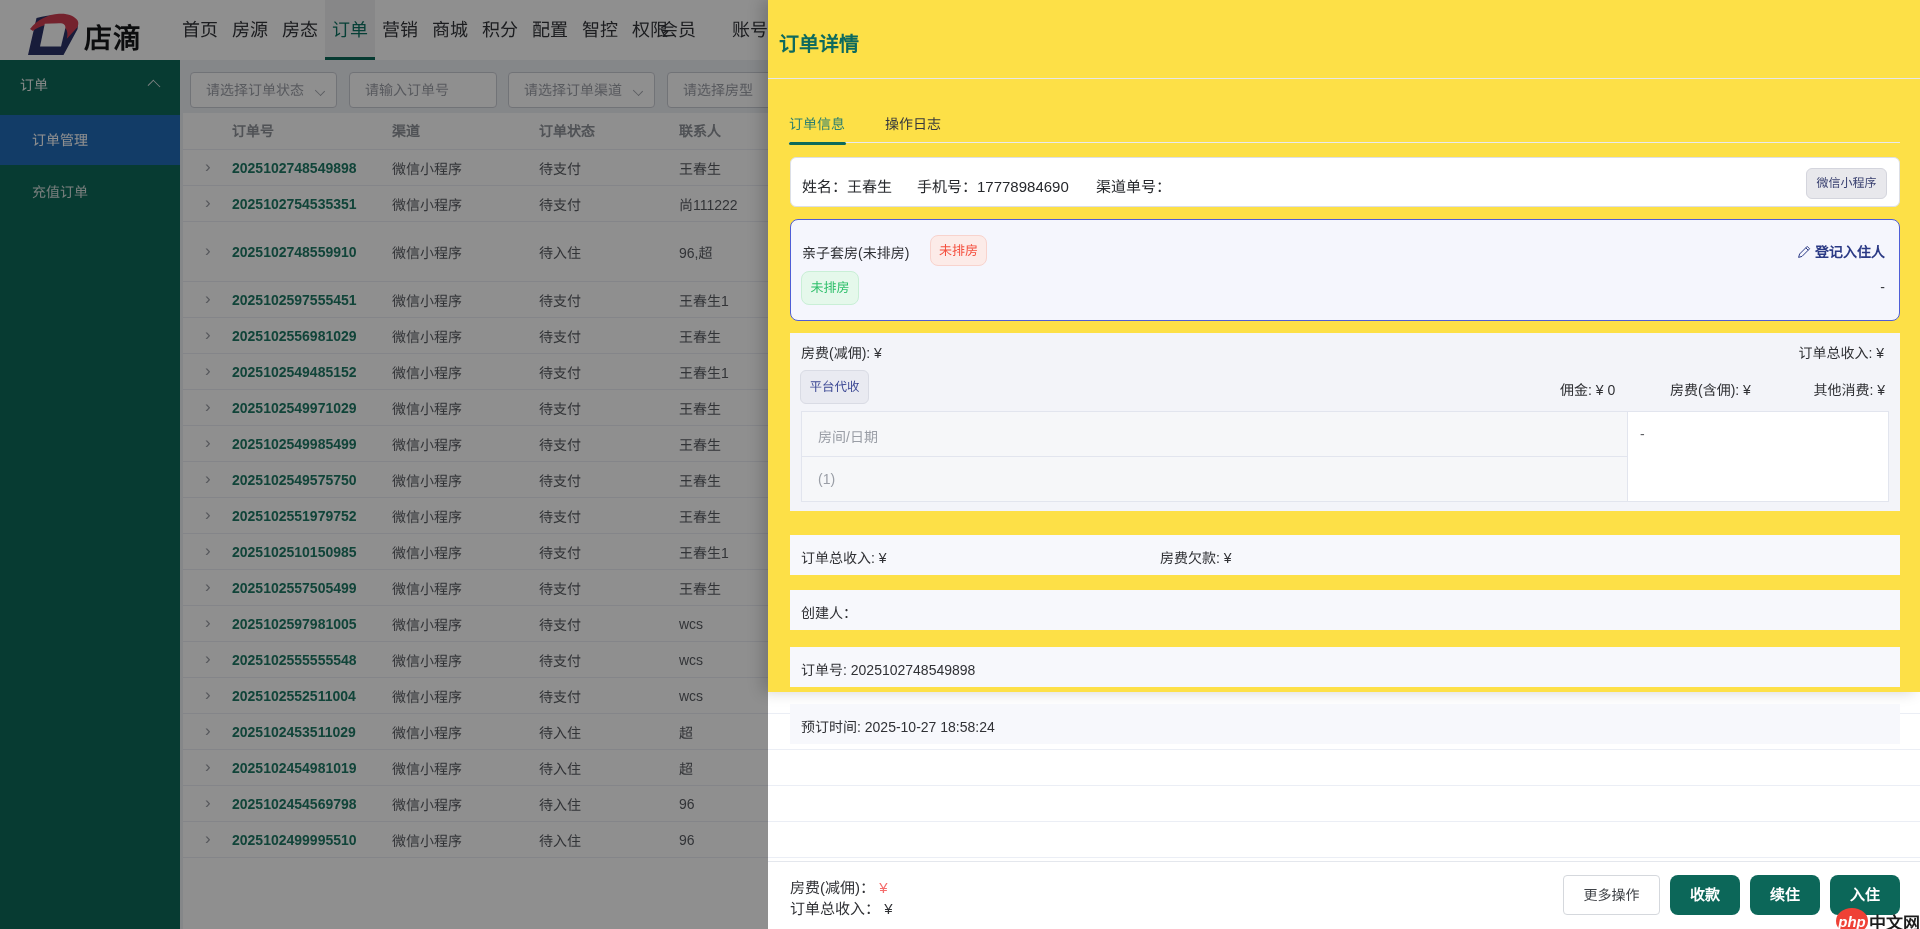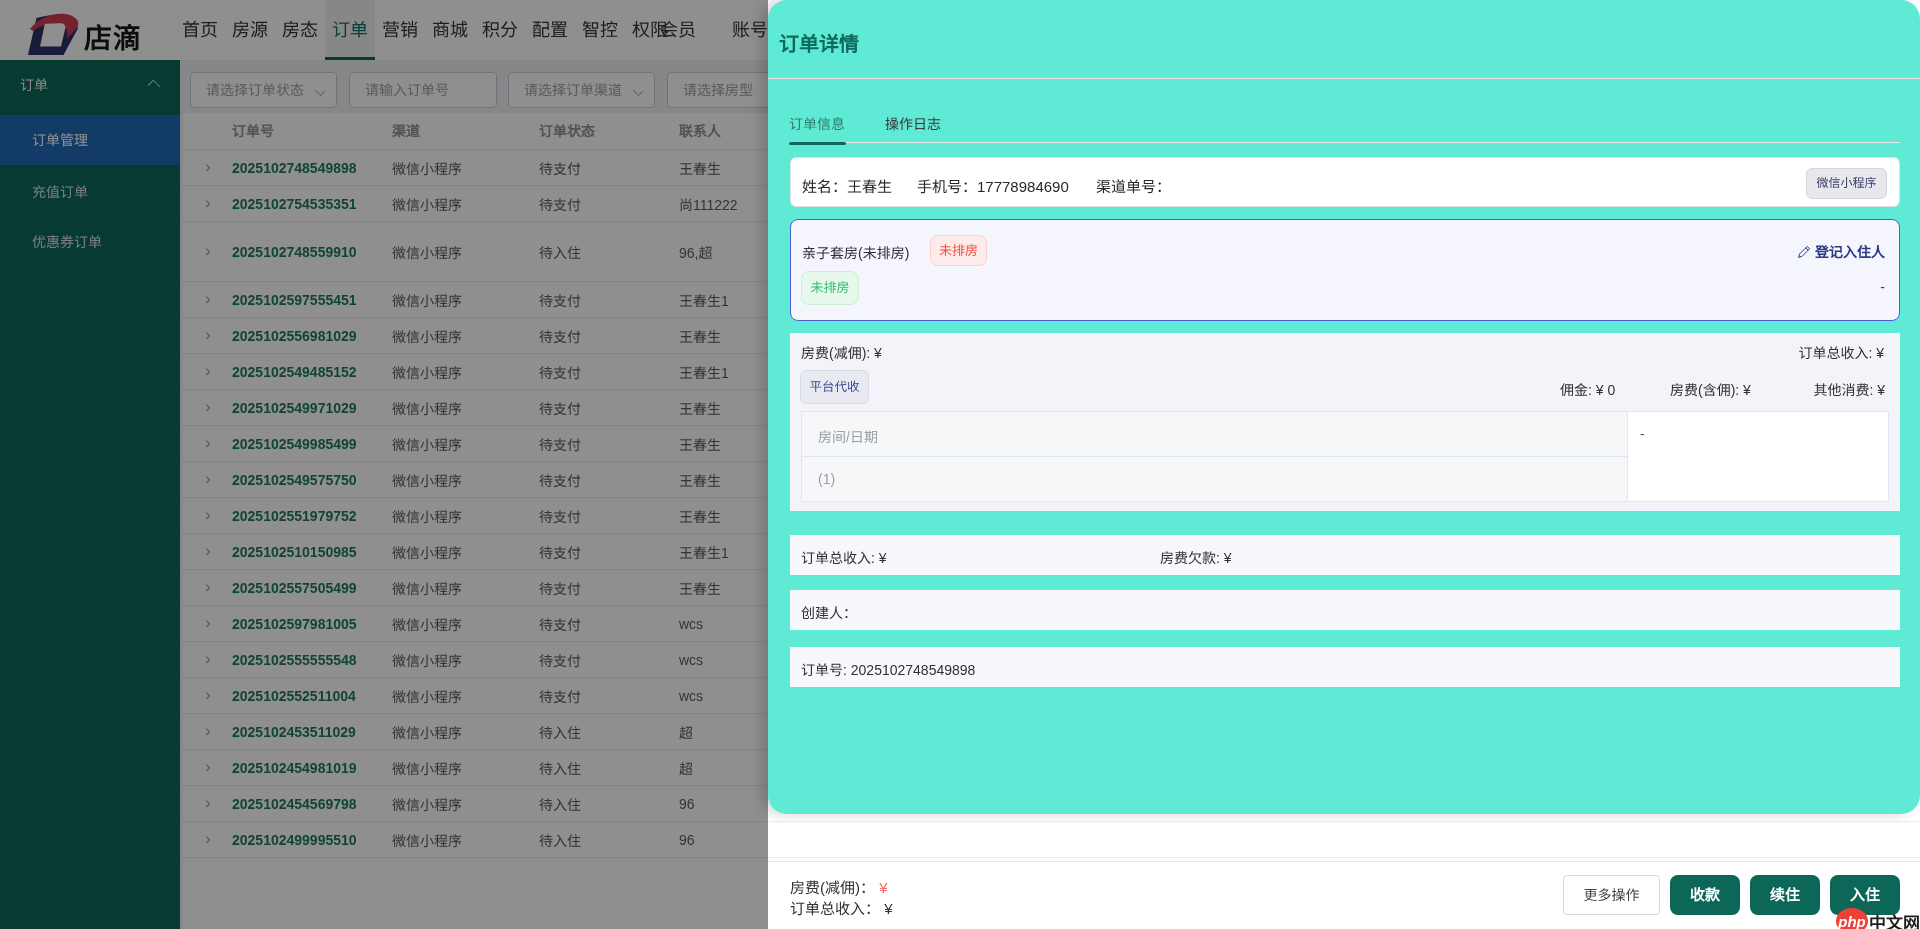--- a/index.html
+++ b/index.html
@@ -23,21 +23,21 @@
 .fbox .dar{position:absolute;right:12px;top:14px;width:8px;height:8px;border-left:1.5px solid #a2a5ad;border-top:1.5px solid #a2a5ad;transform:rotate(-135deg) scaleY(.8);}
 .thead{position:absolute;left:3px;top:53px;width:1737px;height:37px;background:#fff;border-bottom:1px solid #ebeef5;}
 .thead span{position:absolute;top:0;line-height:37px;font-size:14px;color:#8f9399;font-weight:bold;}
 .trow{position:absolute;left:3px;width:1737px;background:#fff;border-bottom:1px solid #ebeef5;}
 .trow .arr{position:absolute;top:50%;transform:translateY(-54%);font-size:17px;color:#9a9da4;}
 .trow b.ono{position:absolute;top:50%;transform:translateY(-50%);font-size:14px;color:#1f7a66;}
 .trow .c{position:absolute;top:50%;transform:translateY(-50%);font-size:14px;color:#5a5d63;}
 
 #mask{position:absolute;left:0;top:0;width:768px;height:929px;background:rgba(0,0,0,0.44);}
 
-#drawer{position:absolute;left:768px;top:0;width:1152px;height:814px;background:#5eead4;box-shadow:-6px 0 14px rgba(0,0,0,.18);border-radius:19px;}
+#drawer{position:absolute;left:768px;top:0;width:1152px;height:692px;background:#fde047;box-shadow:-6px 0 14px rgba(0,0,0,.18);}
 #dtitle{position:absolute;left:11px;top:28px;font-size:20px;font-weight:bold;color:#0e6a5e;}
 #dhr{position:absolute;left:0;top:78px;width:1152px;height:1px;background:#e6e6e8;}
 #tab1{position:absolute;left:21px;top:113px;font-size:14px;color:#2e7f6f;}
 #tab2{position:absolute;left:117px;top:113px;font-size:14px;color:#36383d;}
 #tabline{position:absolute;left:21px;top:142px;width:1111px;height:1px;background:#e8eaef;}
 #tabbar{position:absolute;left:21px;top:142px;width:57px;height:3px;border-radius:2px;background:#0d6a5a;}
 
 #box1{position:absolute;left:22px;top:157px;width:1110px;height:50px;border:1px solid #dcdfe6;border-radius:6px;background:#fff;}
 #box1 .t{position:absolute;top:17px;font-size:15px;color:#26282c;}
 #wxbtn{position:absolute;right:12px;top:10px;width:81px;height:31px;background:#e8e8ec;border:1px solid #d4d5dd;border-radius:6px;font-size:12px;color:#3a4170;text-align:center;line-height:29px;}
@@ -90,21 +90,20 @@
 <div class="nitem" style="left:575px">智控</div>
 <div class="nitem" style="left:625px">权限</div>
 <div class="nitem" style="left:653px">会员</div>
 <div class="nitem" style="left:725px">账号</div>
 <div id="nav-underline"></div>
 </div>
 <div id="sidebar">
 <div id="smenu-top">订单<span class="car"></span></div>
 <div class="smi sel" style="top:55px">订单管理</div>
 <div class="smi" style="top:107px">充值订单</div>
-<div class="smi" style="top:157px">优惠券订单</div>
 </div>
 <div id="content">
 <div id="card"></div>
 <div class="fbox" style="left:10px;width:147px">请选择订单状态<span class="dar"></span></div>
 <div class="fbox" style="left:169px;width:148px">请输入订单号</div>
 <div class="fbox" style="left:328px;width:147px">请选择订单渠道<span class="dar"></span></div>
 <div class="fbox" style="left:487px;width:148px">请选择房型</div>
 <div class="thead">
       <span style="left:49px">订单号</span>
       <span style="left:209px">渠道</span>
@@ -289,20 +288,23 @@
 <div class="bar" style="top:535px">
       <span style="left:11px">订单总收入: ¥</span>
       <span style="left:370px">房费欠款: ¥</span>
     </div>
 <div class="bar" style="top:590px">
       <span style="left:11px">创建人：</span>
     </div>
 <div class="bar" style="top:647px">
       <span style="left:11px">订单号: 2025102748549898</span>
     </div>
+<div class="bar" style="top:704px">
+      <span style="left:11px">预订时间: 2025-10-27 18:58:24</span>
+    </div>
 <div id="dfoot">
 <div class="fl">房费(减佣)：&nbsp;<span style="color:#f56c6c">¥</span><br>订单总收入：&nbsp;<span style="color:#303135">¥</span></div>
 <div id="morebtn">更多操作</div>
 <div class="gbtn" style="left:902px">收款</div>
 <div class="gbtn" style="left:982px">续住</div>
 <div class="gbtn" style="left:1062px">入住</div>
 </div>
 </div>
 <div id="wm">
 <svg width="84" height="26" viewBox="0 0 84 26">

